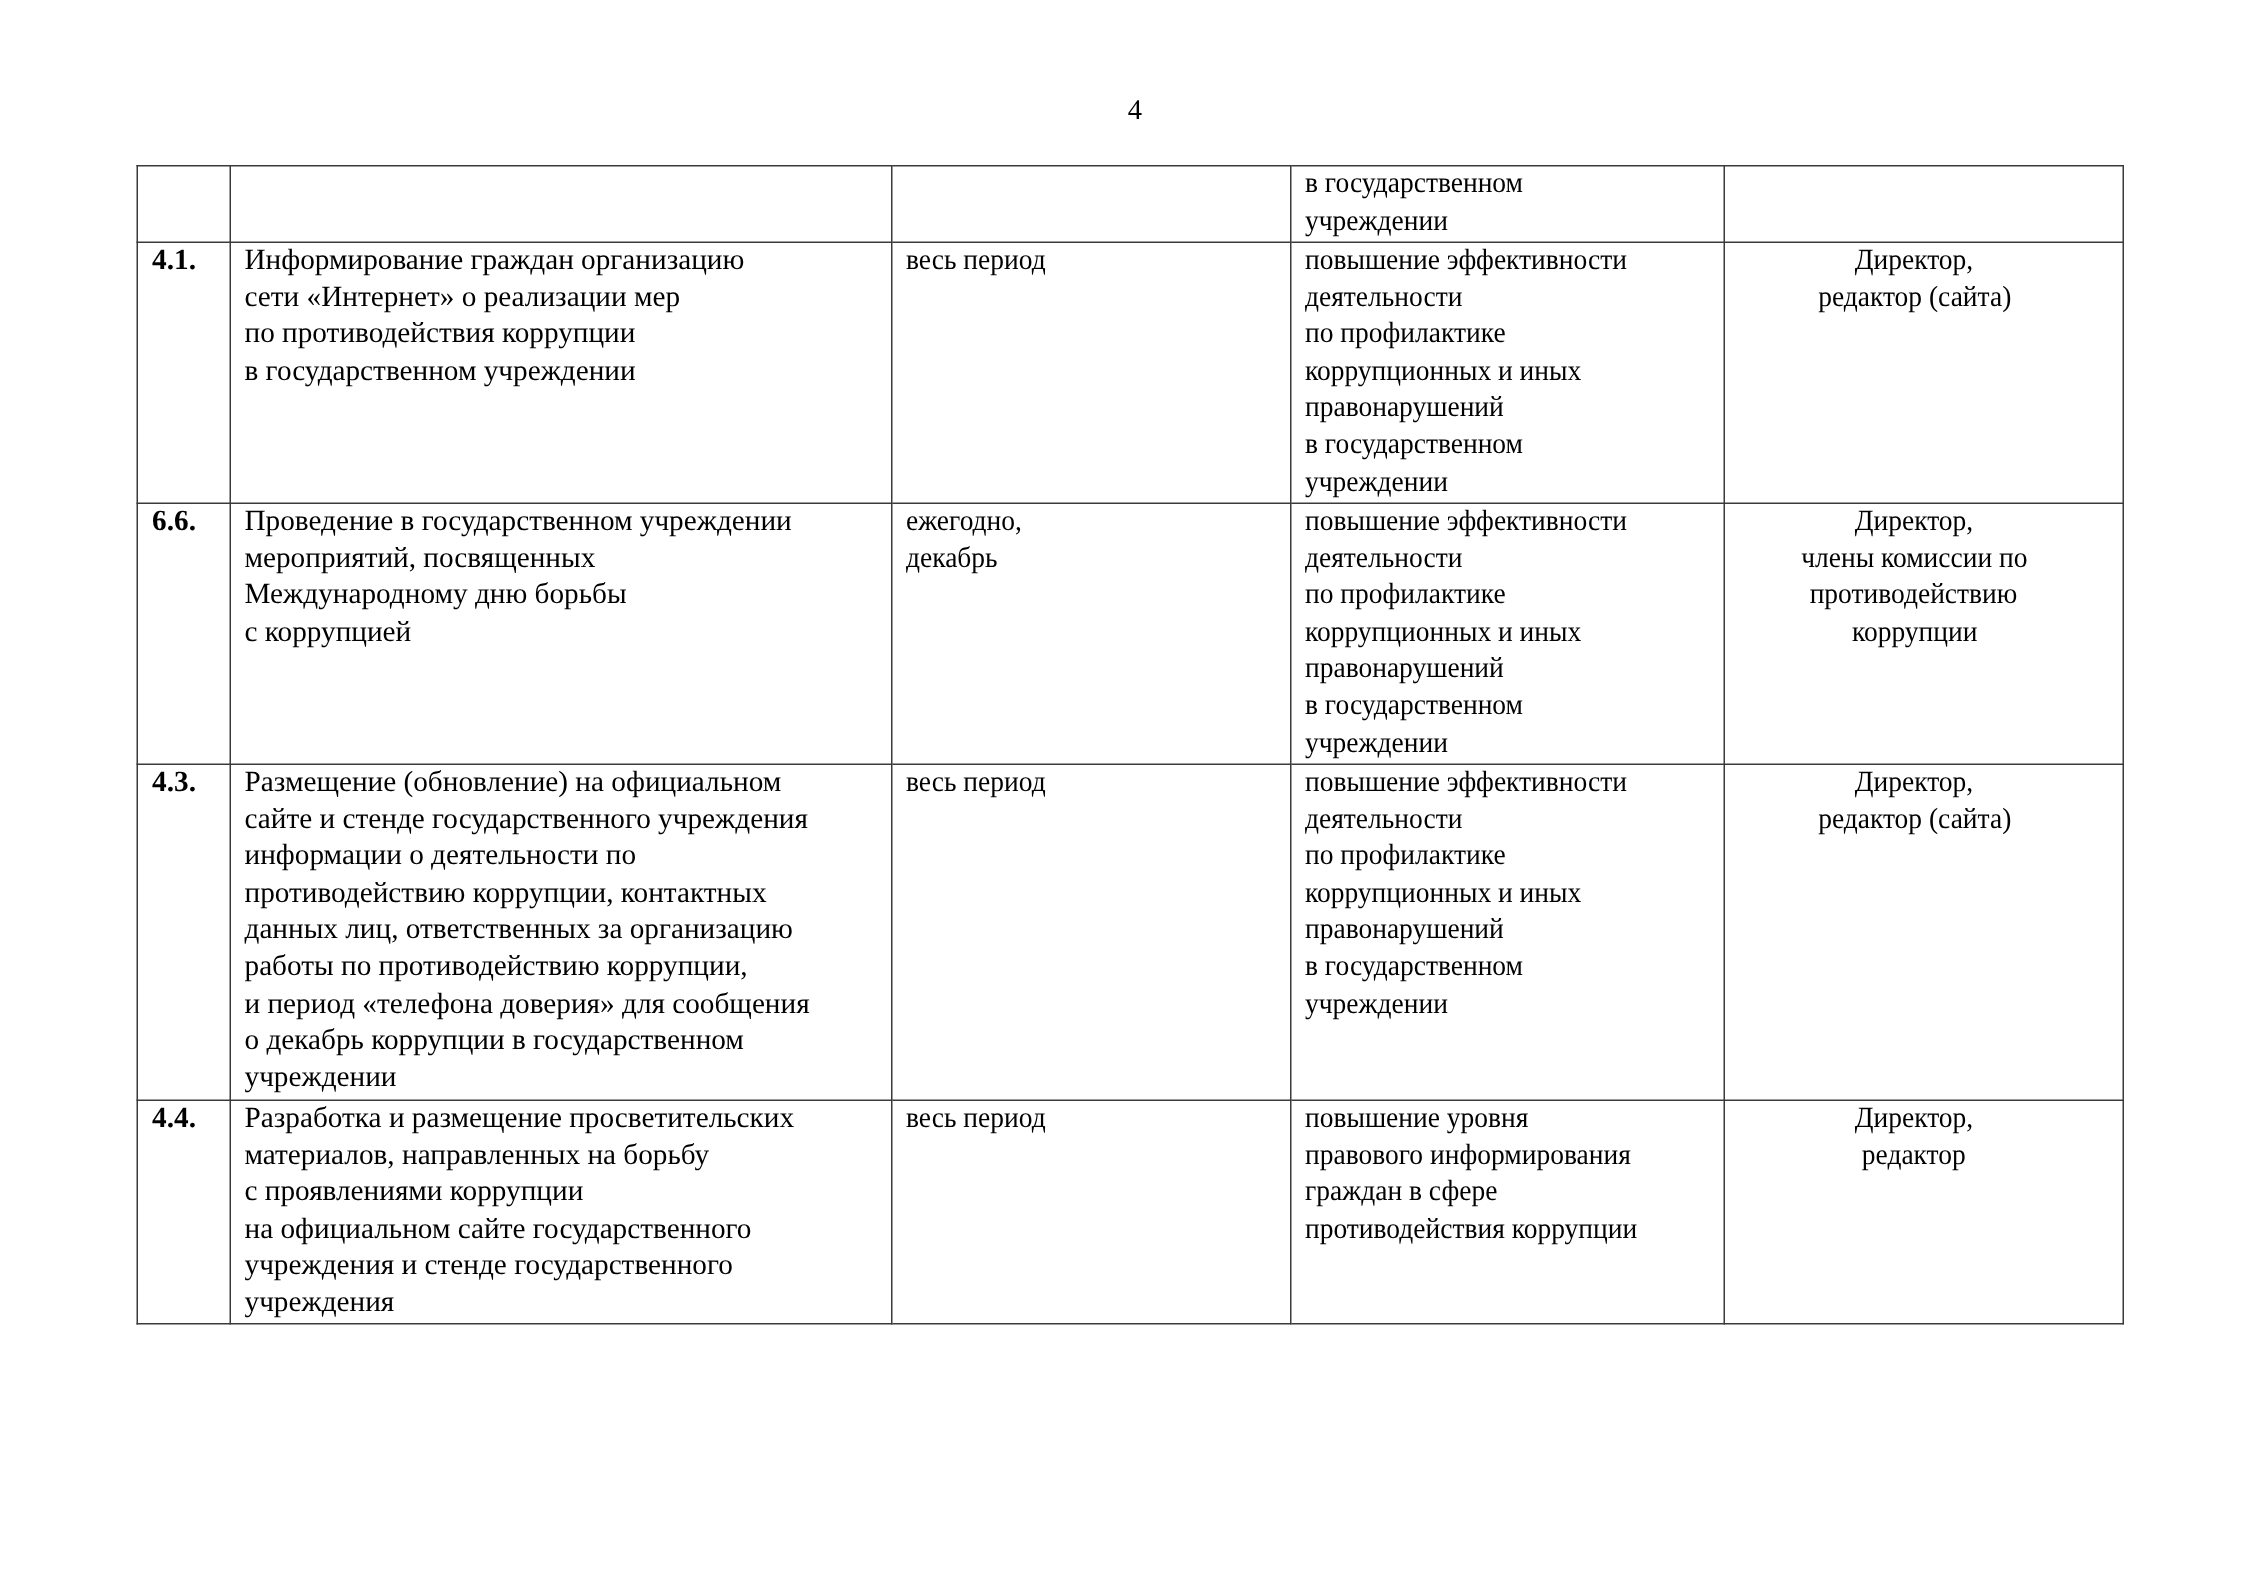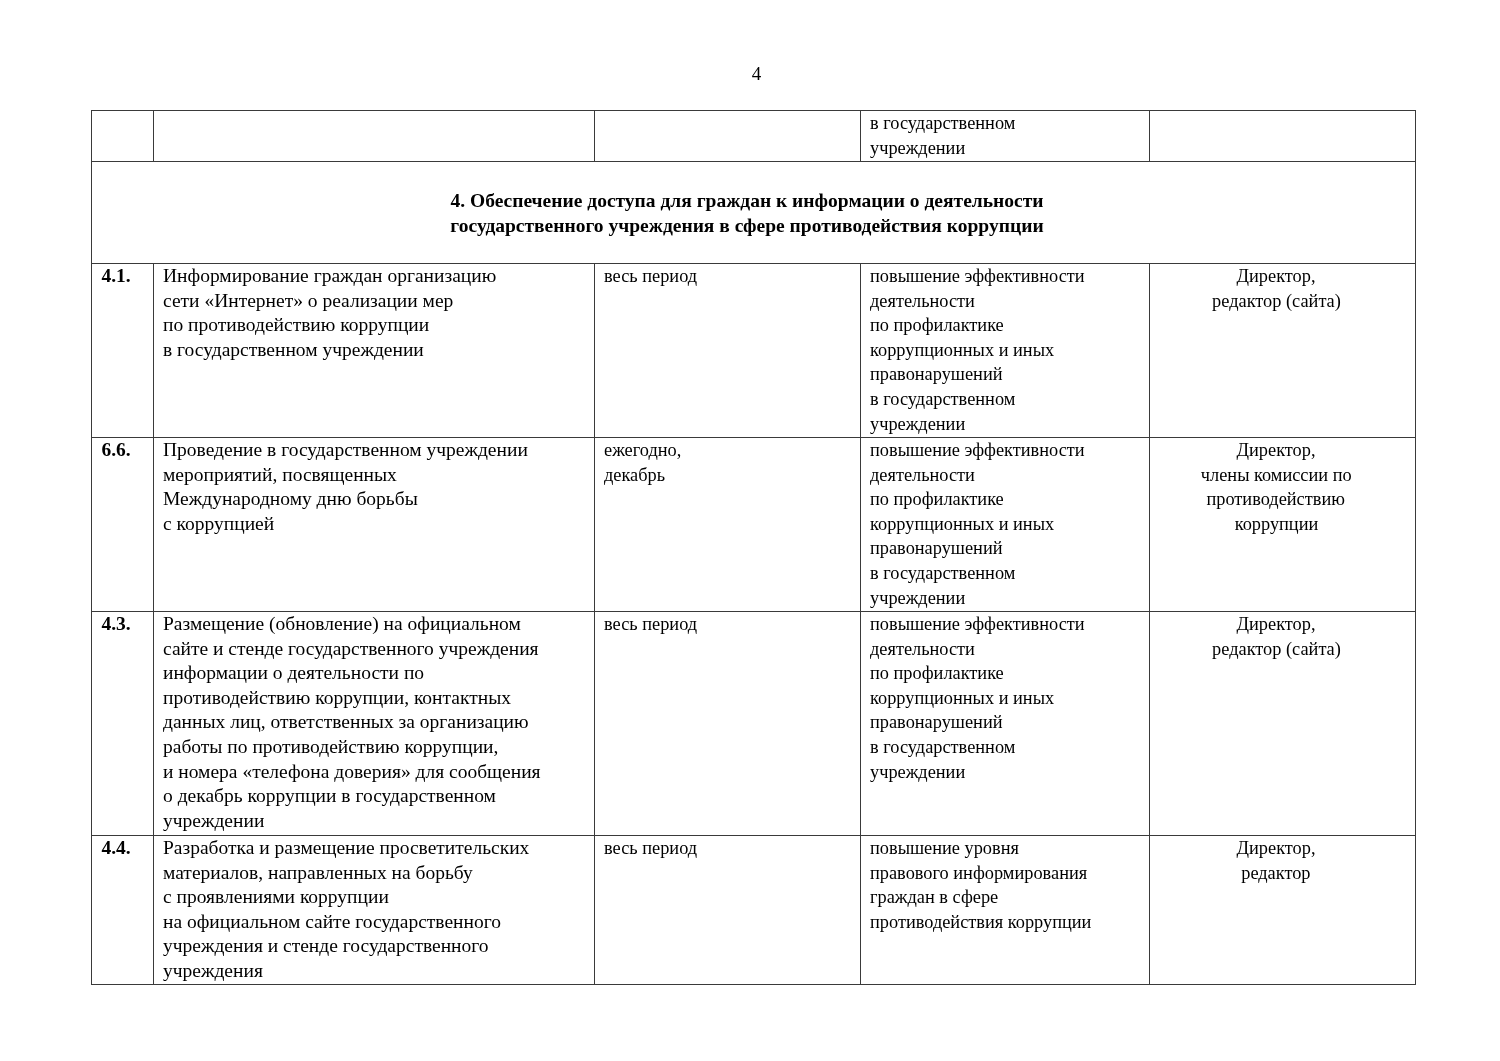--- a/index.html
+++ b/index.html
@@ -94,33 +94,27 @@
       <td class="num"></td>
       <td></td>
       <td></td>
       <td>
         <span class="line"><span class="narrow">в государственном</span></span>
         <span class="line"><span class="narrow">учреждении</span></span>
       </td>
       <td class="resp"></td>
     </tr>
 
-    <tr class="r-section">
-      <td colspan="5">
-        <span class="line">4. Обеспечение доступа для граждан к информации о деятельности</span>
-        <span class="line">государственного учреждения в сфере противодействия коррупции</span>
-      </td>
-    </tr>
 
     <tr class="r-41">
       <td class="num">4.1.</td>
       <td>
         <span class="line">Информирование граждан организацию</span>
         <span class="line">сети «Интернет» о реализации мер</span>
-        <span class="line">по противодействию коррупции</span>
+        <span class="line">по противодействия коррупции</span>
         <span class="line">в государственном учреждении</span>
       </td>
       <td>
         <span class="line"><span class="narrow">весь период</span></span>
       </td>
       <td>
         <span class="line"><span class="narrow">повышение эффективности</span></span>
         <span class="line"><span class="narrow">деятельности</span></span>
         <span class="line"><span class="narrow">по профилактике</span></span>
         <span class="line"><span class="narrow">коррупционных и иных</span></span>
@@ -165,21 +159,21 @@
 
     <tr class="r-43">
       <td class="num">4.3.</td>
       <td>
         <span class="line">Размещение (обновление) на официальном</span>
         <span class="line">сайте и стенде государственного учреждения</span>
         <span class="line">информации о деятельности по</span>
         <span class="line">противодействию коррупции, контактных</span>
         <span class="line">данных лиц, ответственных за организацию</span>
         <span class="line">работы по противодействию коррупции,</span>
-        <span class="line">и номера «телефона доверия» для сообщения</span>
+        <span class="line">и период «телефона доверия» для сообщения</span>
         <span class="line">о декабрь коррупции в государственном</span>
         <span class="line">учреждении</span>
       </td>
       <td>
         <span class="line"><span class="narrow">весь период</span></span>
       </td>
       <td>
         <span class="line"><span class="narrow">повышение эффективности</span></span>
         <span class="line"><span class="narrow">деятельности</span></span>
         <span class="line"><span class="narrow">по профилактике</span></span>

